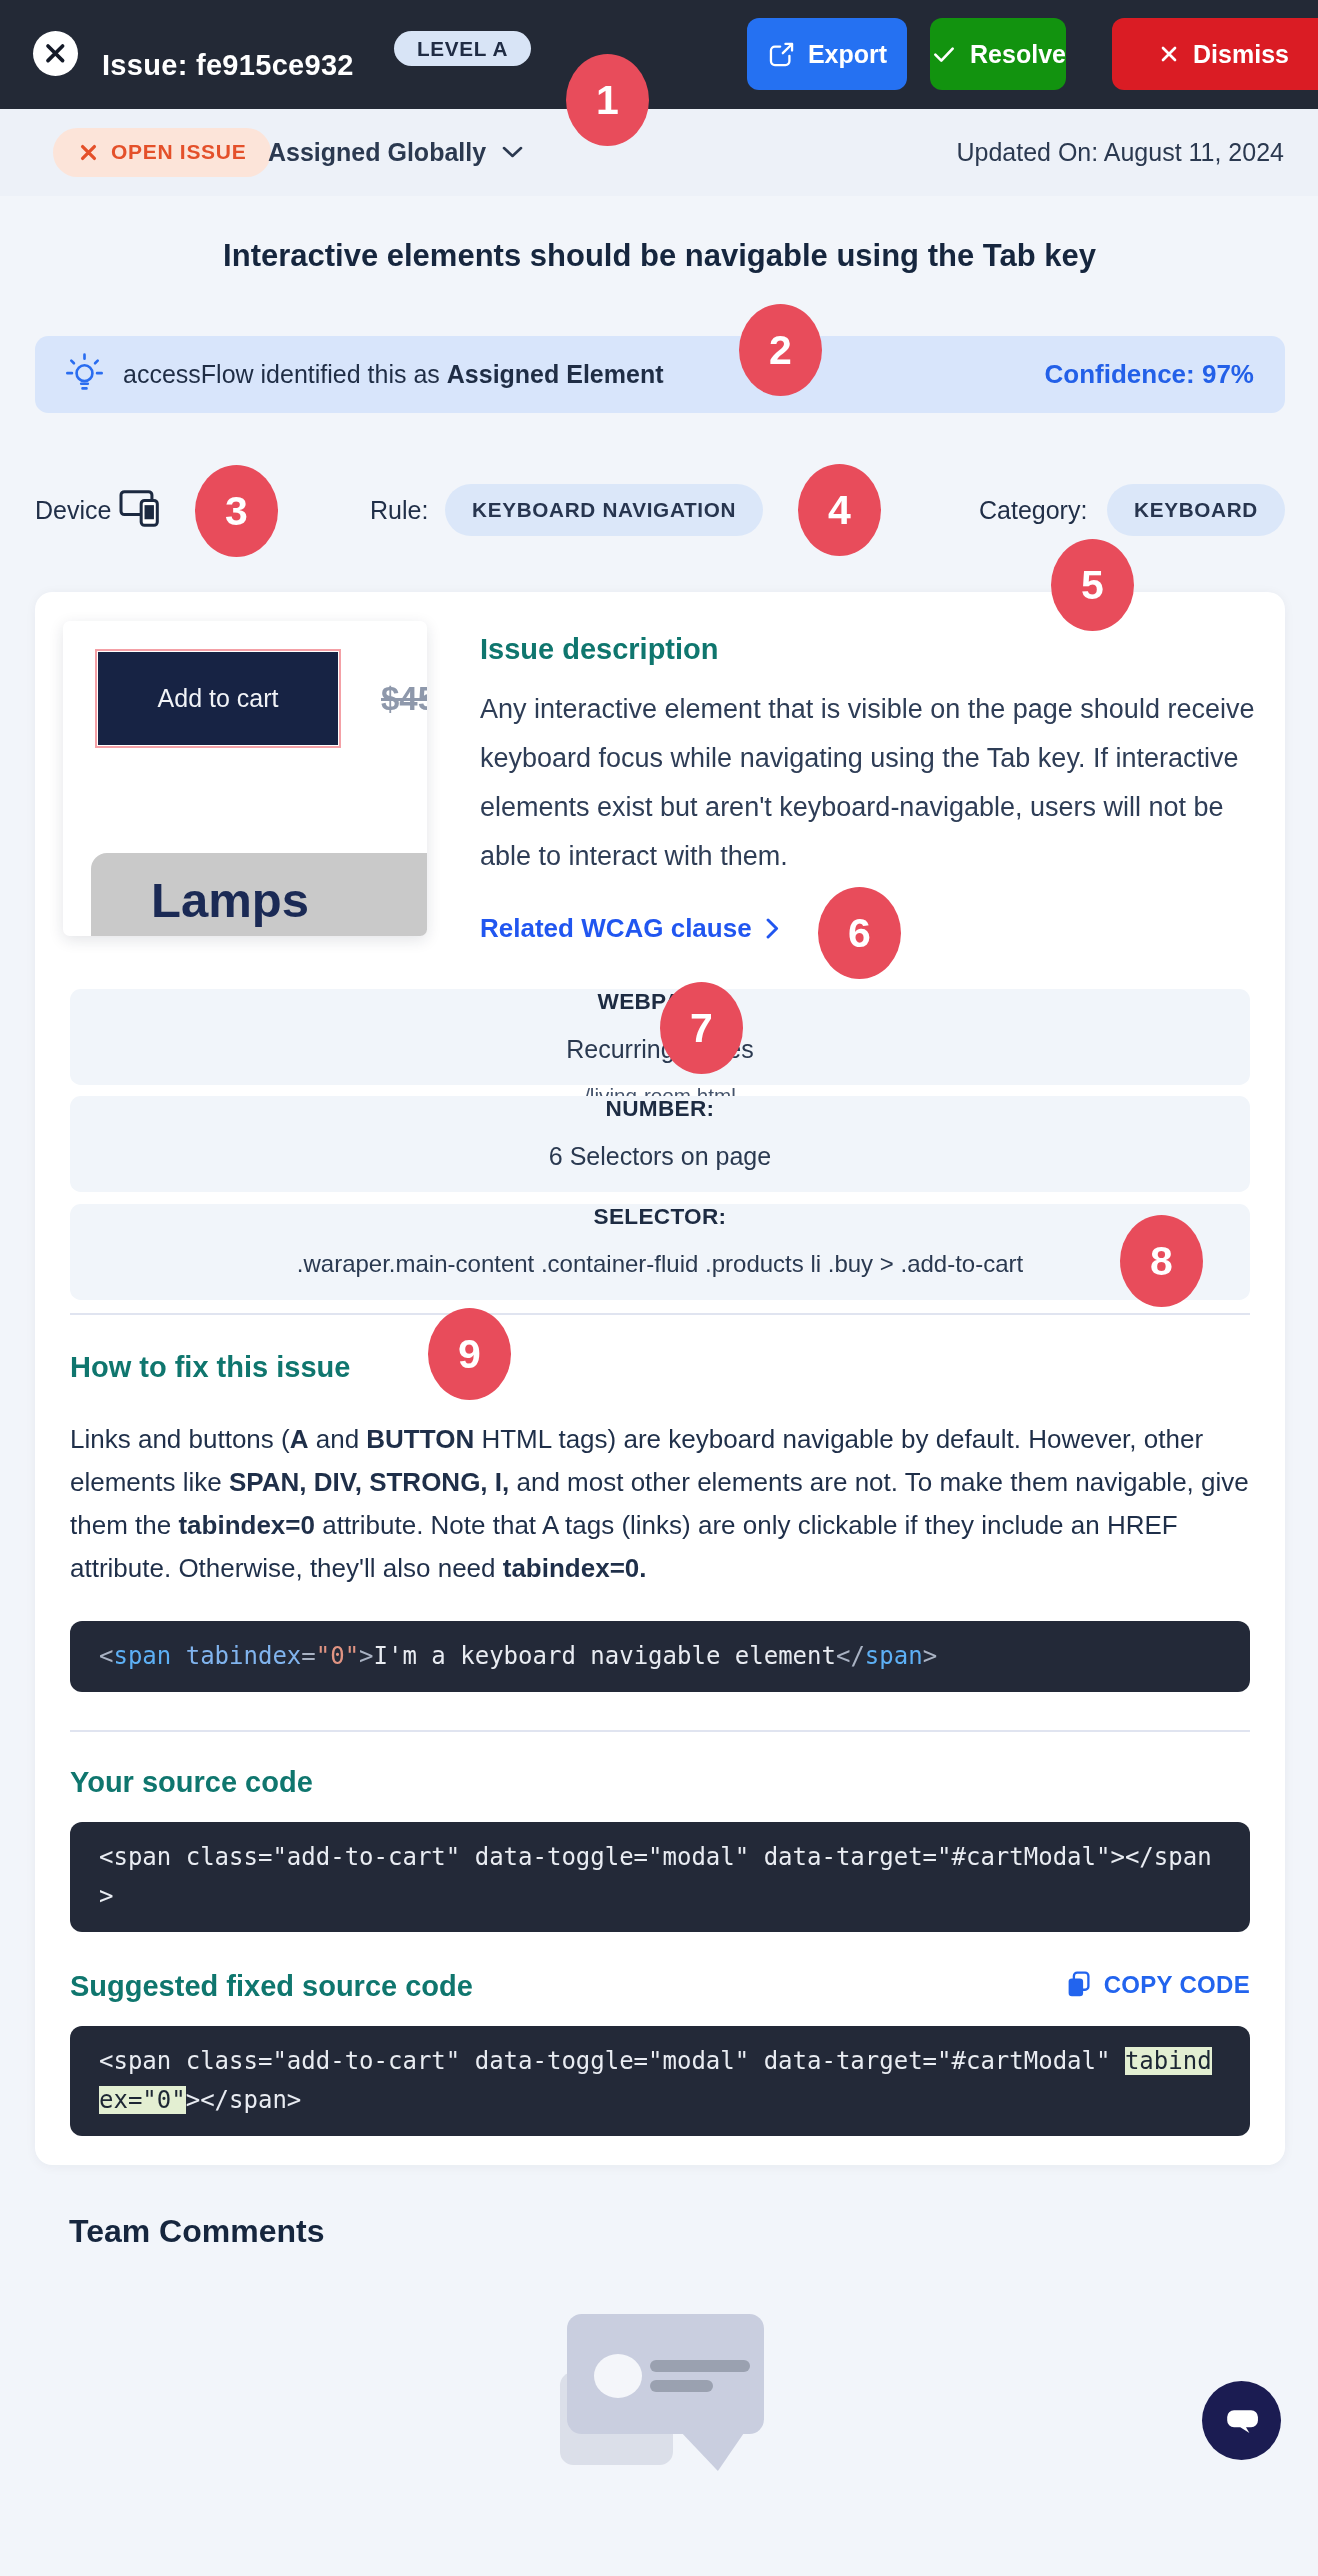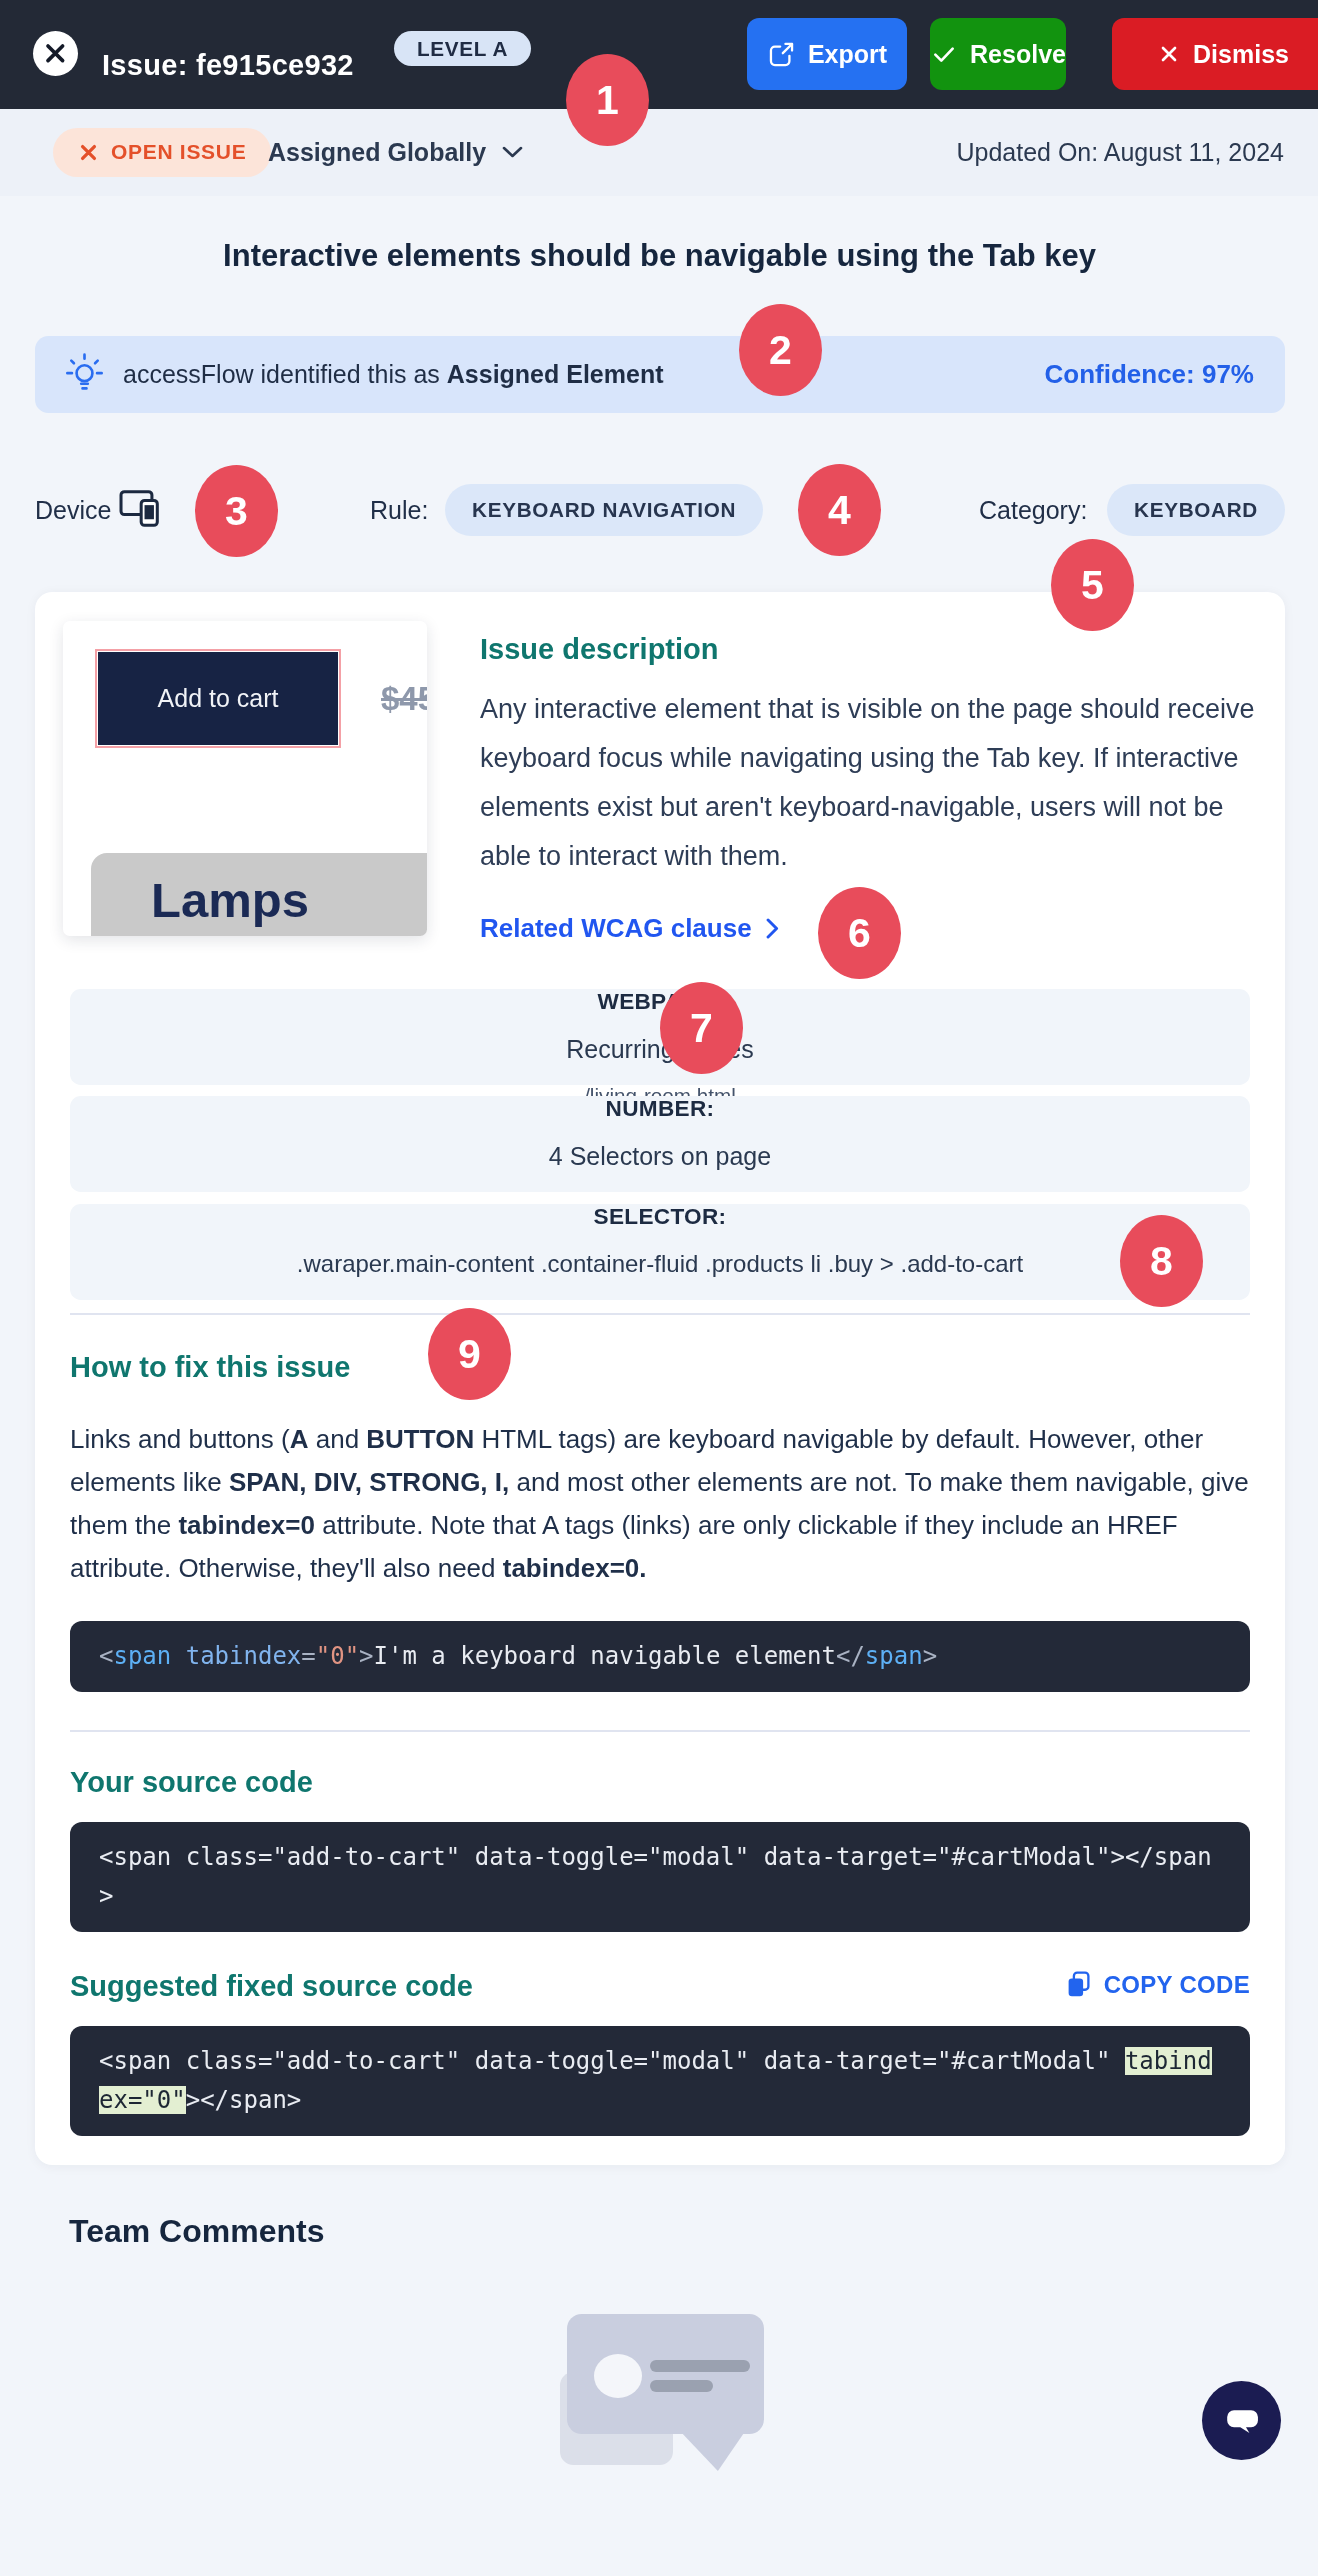--- a/index.html
+++ b/index.html
@@ -210,21 +210,21 @@
         </svg>
     </a>
 
     <div class="meta-row" style="top:397px;">
       <span class="meta-label">WEBPAGE:</span>
       <span class="meta-value">Recurring Issues</span>
       <span class="meta-path">/living-room.html</span>
     </div>
     <div class="meta-row" style="top:504px;">
       <span class="meta-label">NUMBER:</span>
-      <span class="meta-value">4 Selectors on page</span>
+      <span class="meta-value">6 Selectors on page</span>
     </div>
     <div class="meta-row" style="top:612px;">
       <span class="meta-label">SELECTOR:</span>
       <span class="meta-value" style="font-size:24px;">.waraper.main-content .container-fluid .products li .buy &gt; .add-to-cart</span>
     </div>
 
     <div class="divider" style="top:721px;"></div>
 
     <h2 class="fix-head">How to fix this issue</h2>
     <p class="fix-body"><span>Links and buttons (</span><b>A</b><span> and </span><b>BUTTON</b><span> HTML tags) are keyboard navigable by default. However, other elements like </span><b>SPAN, DIV, STRONG, I,</b><span> and most other elements are not. To make them navigable, give them the </span><b>tabindex=0</b><span> attribute. Note that A tags (links) are only clickable if they include an HREF attribute. Otherwise, they'll also need </span><b>tabindex=0.</b></p>

